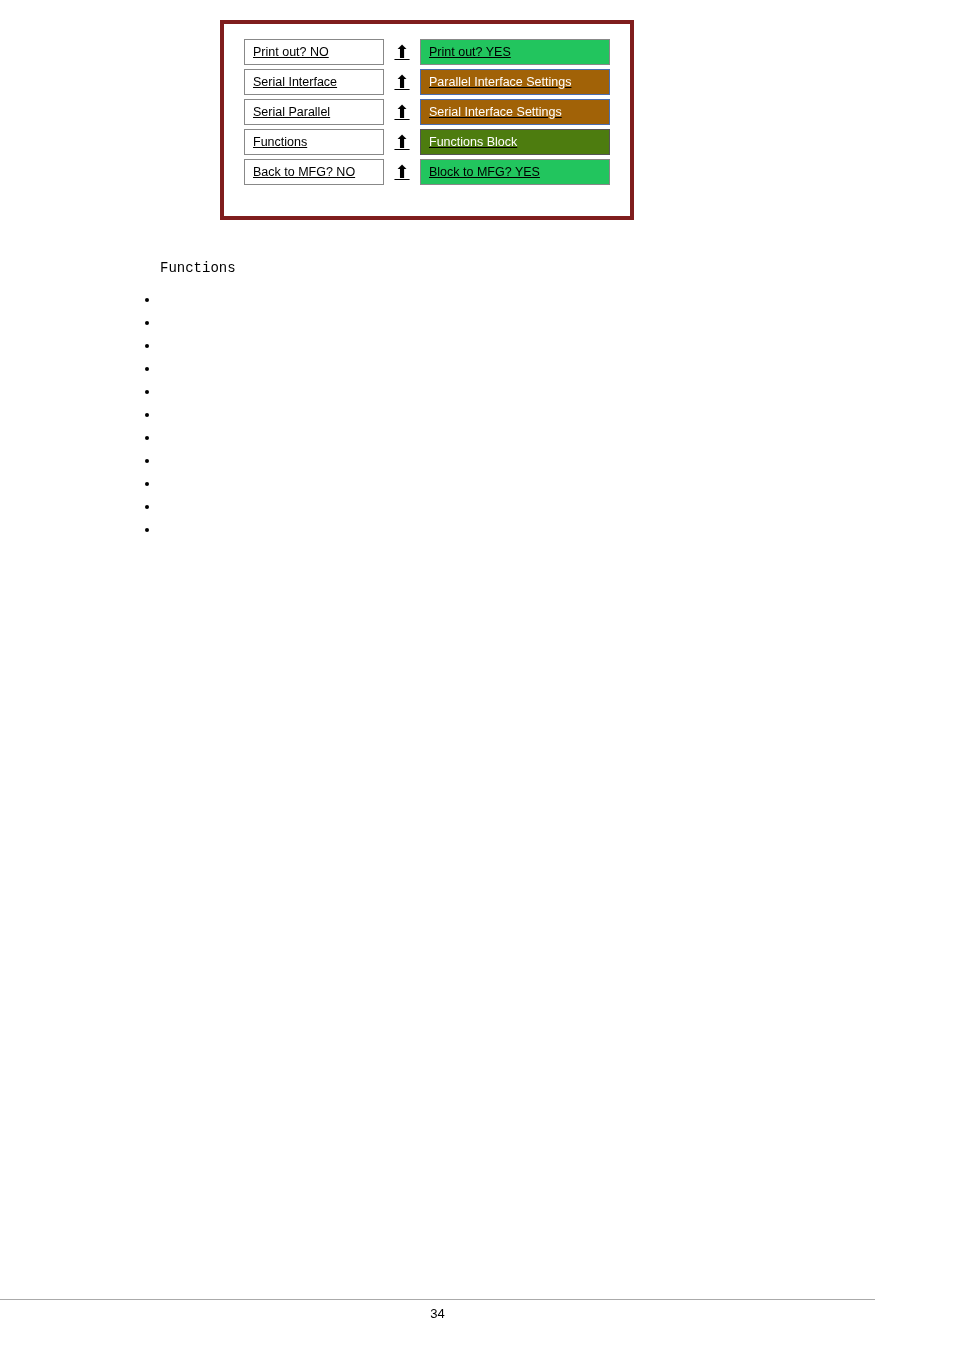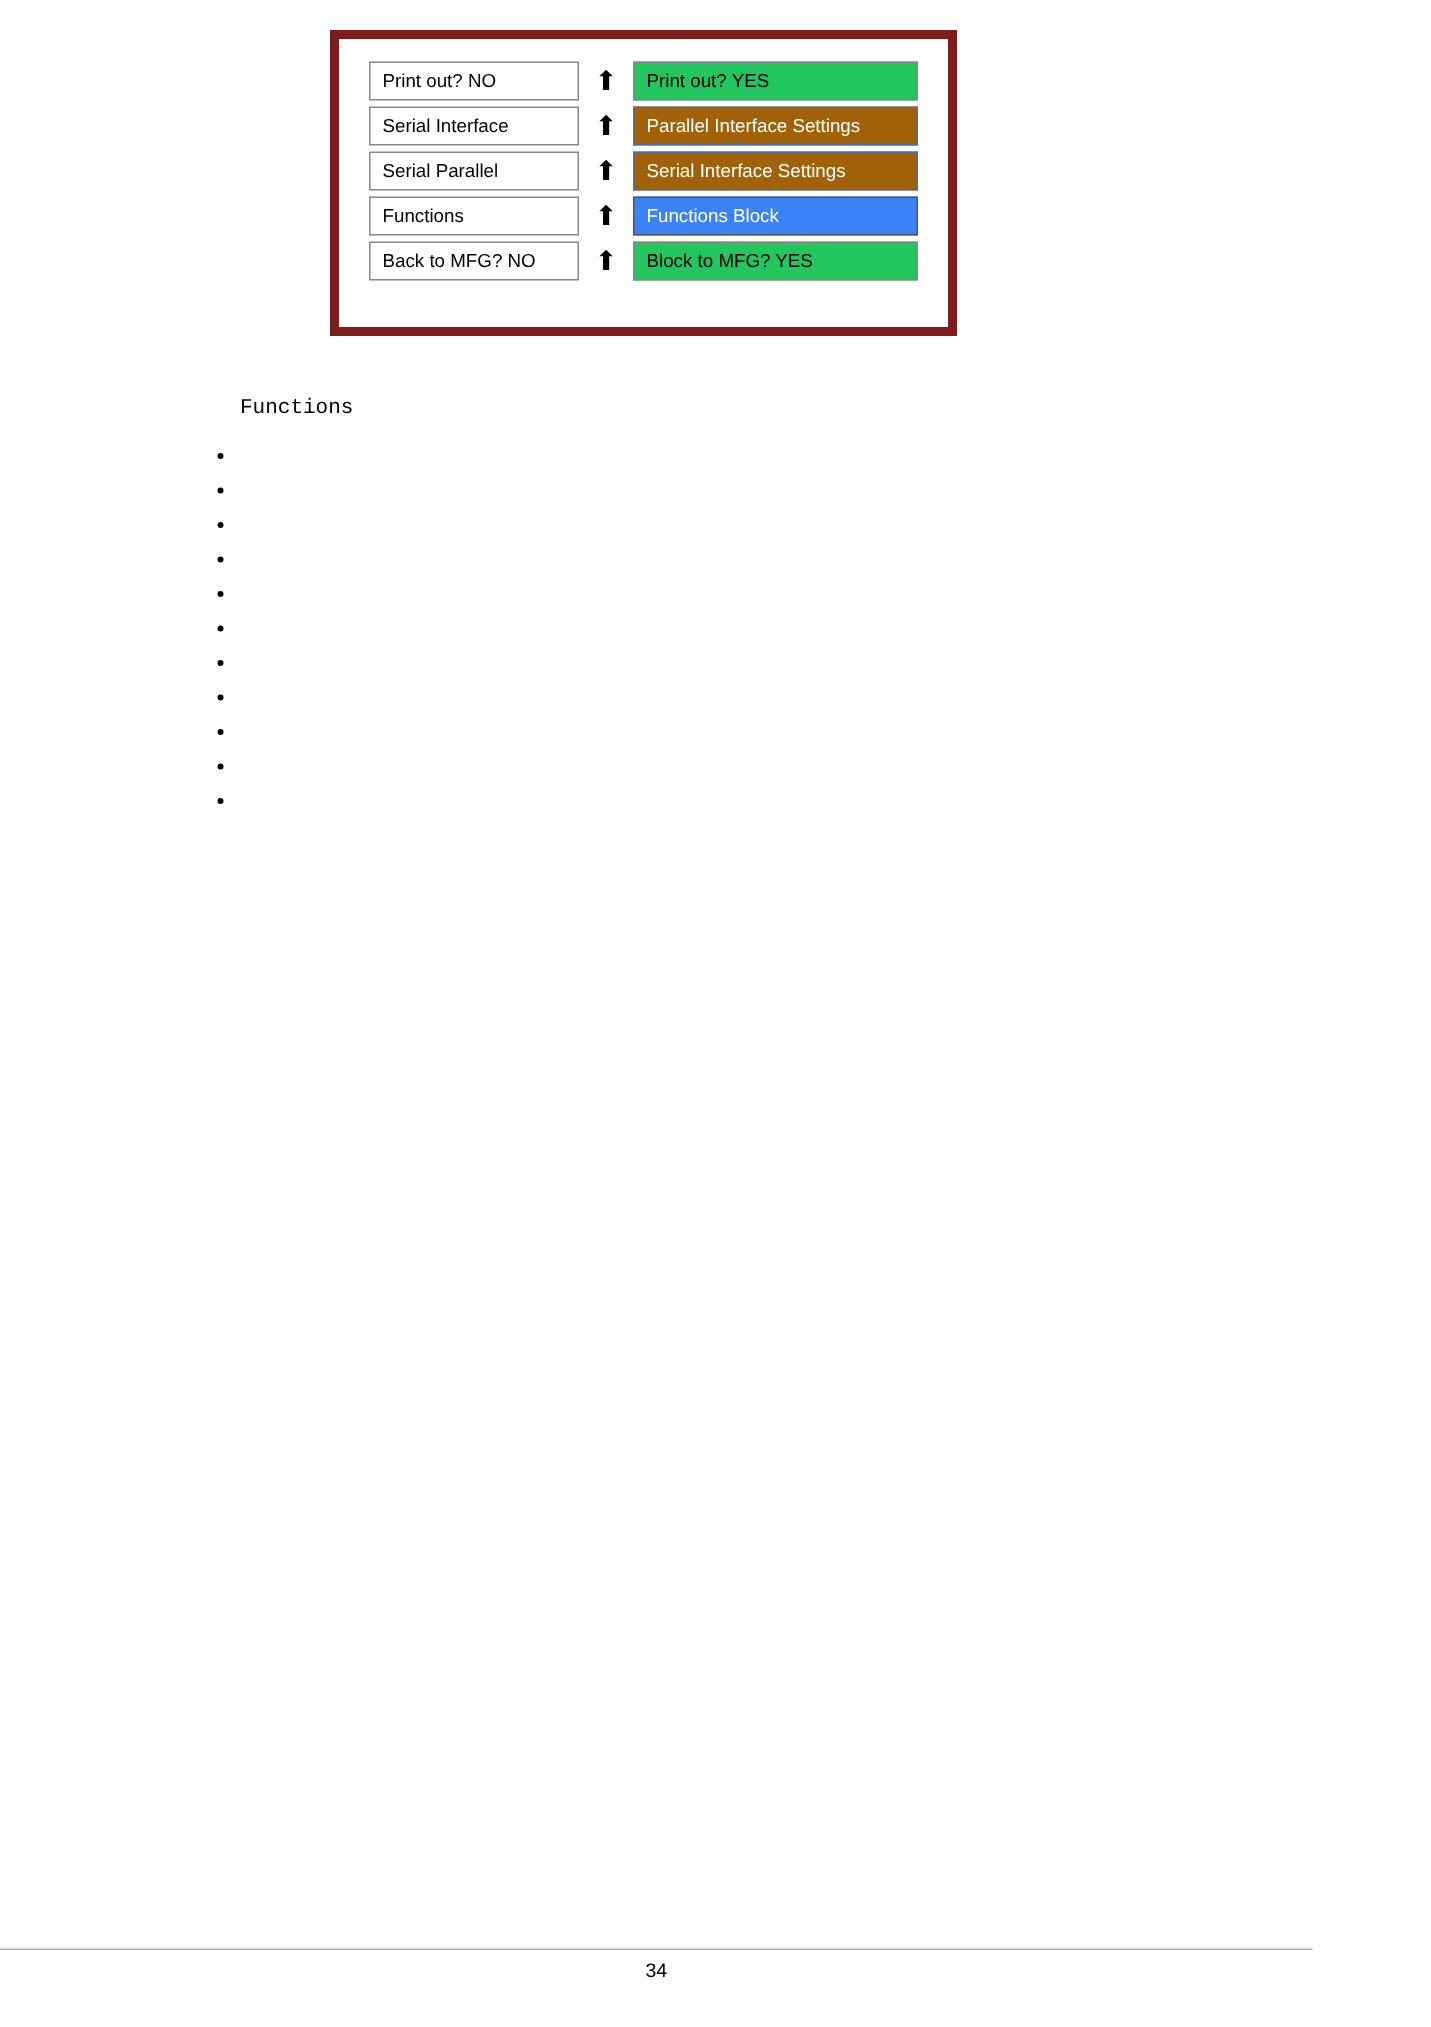--- a/index.html
+++ b/index.html
@@ -30,24 +30,25 @@
       font-weight: bold;
       font-size: 15px;
       margin-top: 180px;
       margin-bottom: 20px;
       margin-left: 60px;
     }
 
     .diagram-container {
       margin-left: 180px;
       margin-bottom: 30px;
-      border: 6px solid #7f1d1d;
+      border: 4px solid #7f1d1d;
       padding: 15px 20px;
       display: inline-block;
       background: #ffffff;
+      text-decoration: underline;
     }
 
     .diagram-row {
       display: flex;
       align-items: center;
       margin-bottom: 4px;
     }
 
     .diagram-row:last-child {
       margin-bottom: 16px;
@@ -80,21 +81,21 @@
       color: #000;
     }
 
     .right-box.highlighted-blue {
       background: #a16207;
       color: #ffffff;
       border: 1px solid #4a6eb3;
     }
 
     .right-box.highlighted-dark {
-      background: #3b82f6;
+      background: #4d7c0f;
       color: #ffffff;
       border: 1px solid #555;
     }
 
     .functions-label {
       font-family: 'Courier New', Courier, monospace;
       font-size: 14px;
       margin-left: 120px;
       margin-top: 10px;
       margin-bottom: 16px;

